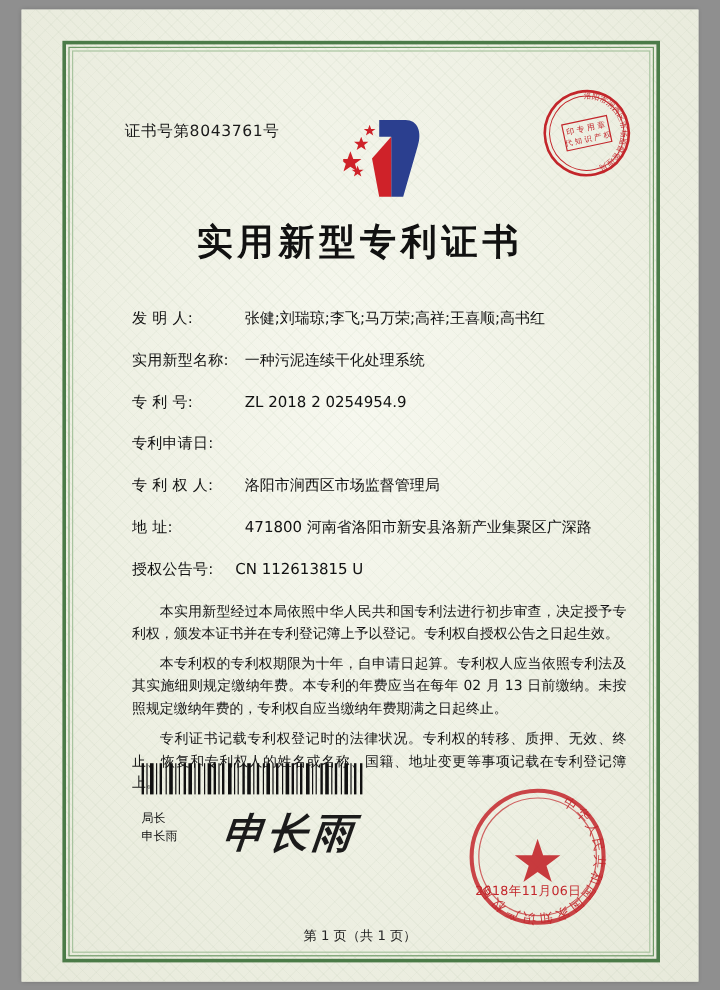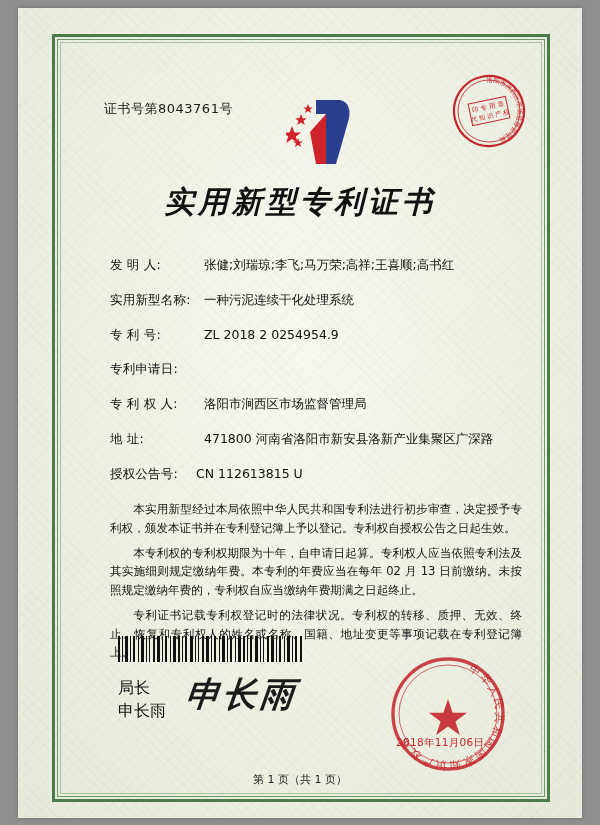--- a/index.html
+++ b/index.html
@@ -111,21 +111,20 @@
   #title {
     position: absolute;
     left: 0;
     right: 0;
     top: 174px;
     text-align: center;
     font-size: 30px;
     font-weight: bold;
     letter-spacing: 4px;
     color: #111;
-    font-style: italic;
   }
 
   #fields {
     position: absolute;
     left: 92px;
     top: 248px;
     width: 420px;
     font-size: 12.5px;
     color: #111;
     line-height: 1.5;
@@ -175,21 +174,21 @@
     top: 0;
     height: 26px;
     background: #111;
   }
 
   
   #sig-label {
     position: absolute;
     left: 100px;
     top: 668px;
-    font-size: 16px;
+    font-size: 10px;
     color: #111;
     line-height: 1.45;
   }
   #sig-hand {
     position: absolute;
     left: 168px;
     top: 664px;
     font-size: 34px;
     font-family: "DejaVu Serif", "Liberation Serif", serif;
     font-style: italic;

